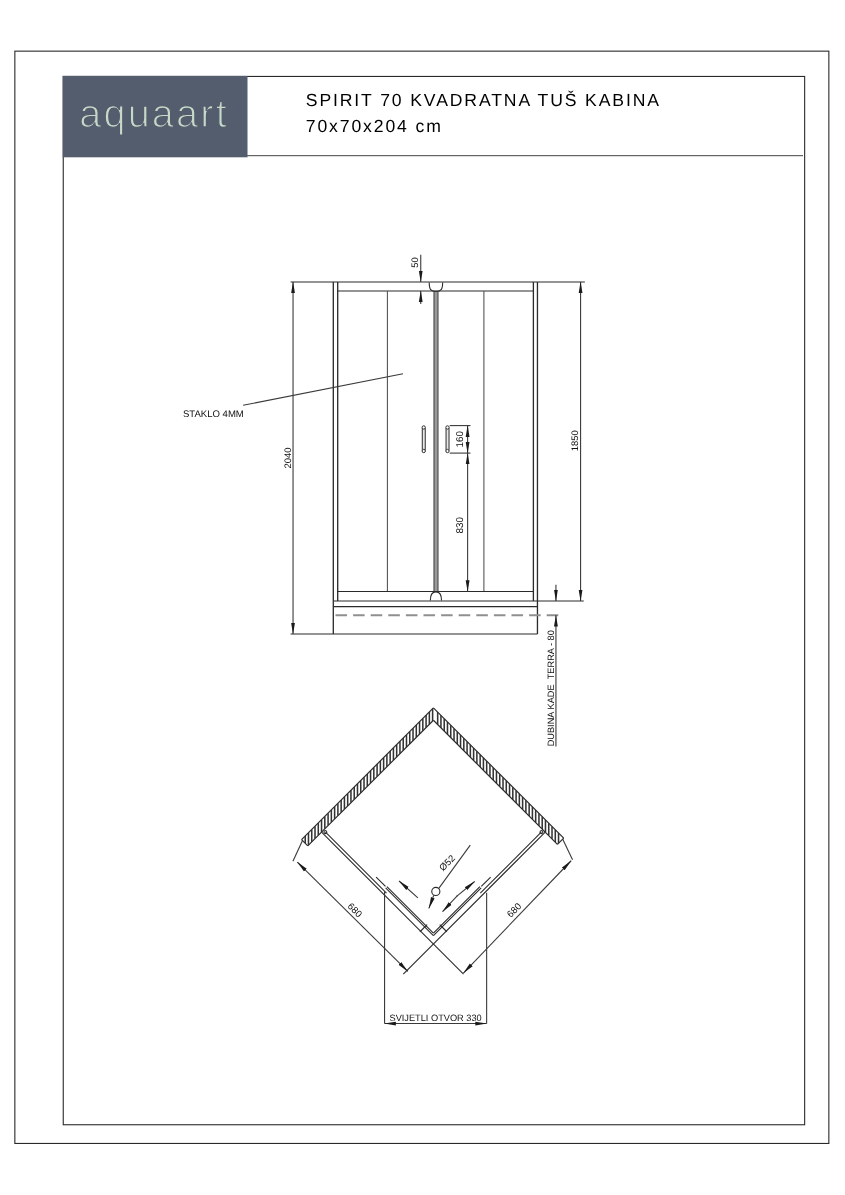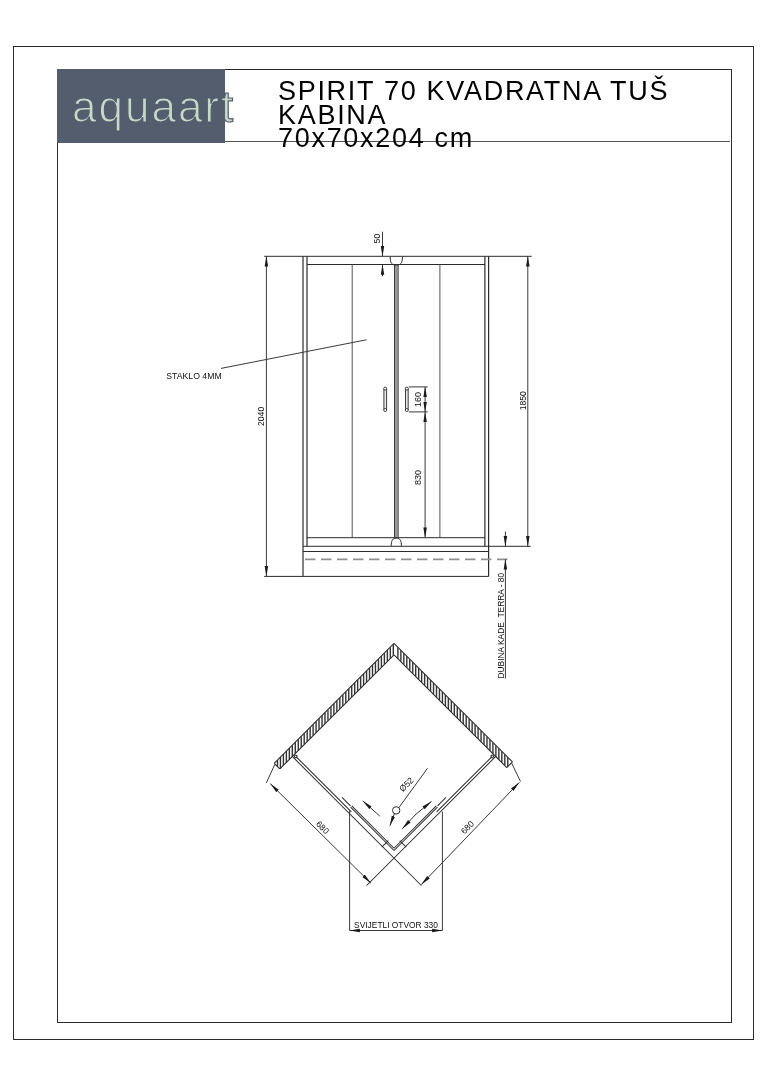--- a/index.html
+++ b/index.html
@@ -10,23 +10,23 @@
 <body>
 
 <div class="abs" style="left:13px;top:46px;width:739px;height:992px;border:1px solid #2a2a2a;"></div>
 
 <div class="abs" style="left:57px;top:69px;width:673px;height:952px;border:1px solid #2a2a2a;"></div>
 
 <div class="abs" style="left:58px;top:141px;width:672px;height:1px;background:#555;"></div>
 
 <div class="abs" style="left:57px;top:69px;width:168px;height:74px;background:#535d6d;"></div>
 
-<div class="abs" style="left:72px;top:82px;width:160px;height:50px;color:#c6d9c8;font-size:44px;font-weight:400;letter-spacing:2px;-webkit-text-stroke:1.2px #535d6d;">aquaart</div>
-
-<div class="abs" style="left:278px;top:80px;width:470px;font-size:27px;line-height:23.5px;letter-spacing:1.7px;color:#000;">SPIRIT 70 KVADRATNA TUŠ KABINA<br>70x70x204 cm</div>
+<div class="abs" style="left:72px;top:82px;width:160px;height:50px;color:#c6d9c8;font-size:36px;font-weight:400;letter-spacing:2px;-webkit-text-stroke:1.2px #535d6d;">aquaart</div>
+
+<div class="abs" style="left:278px;top:80px;width:470px;font-size:16px;line-height:23.5px;letter-spacing:1.7px;color:#000;">SPIRIT 70 KVADRATNA TUŠ KABINA<br>70x70x204 cm</div>
 <svg class="abs" style="left:0;top:0;" width="768" height="1086" viewBox="0 0 768 1086">
 <defs>
 <marker id="ah" viewBox="0 0 11 5" refX="10.3" refY="2.5" markerWidth="11" markerHeight="5" orient="auto-start-reverse">
 <path d="M0,0.75 L10.6,2.5 L0,4.25 Z" fill="#1a1a1a"></path>
 </marker>
 </defs>
 <g stroke-linecap="butt" fill="none">
 
 <g stroke="#2a2a2a" stroke-width="1">
         <path d="M264.2,256.3 H531.7"></path>

